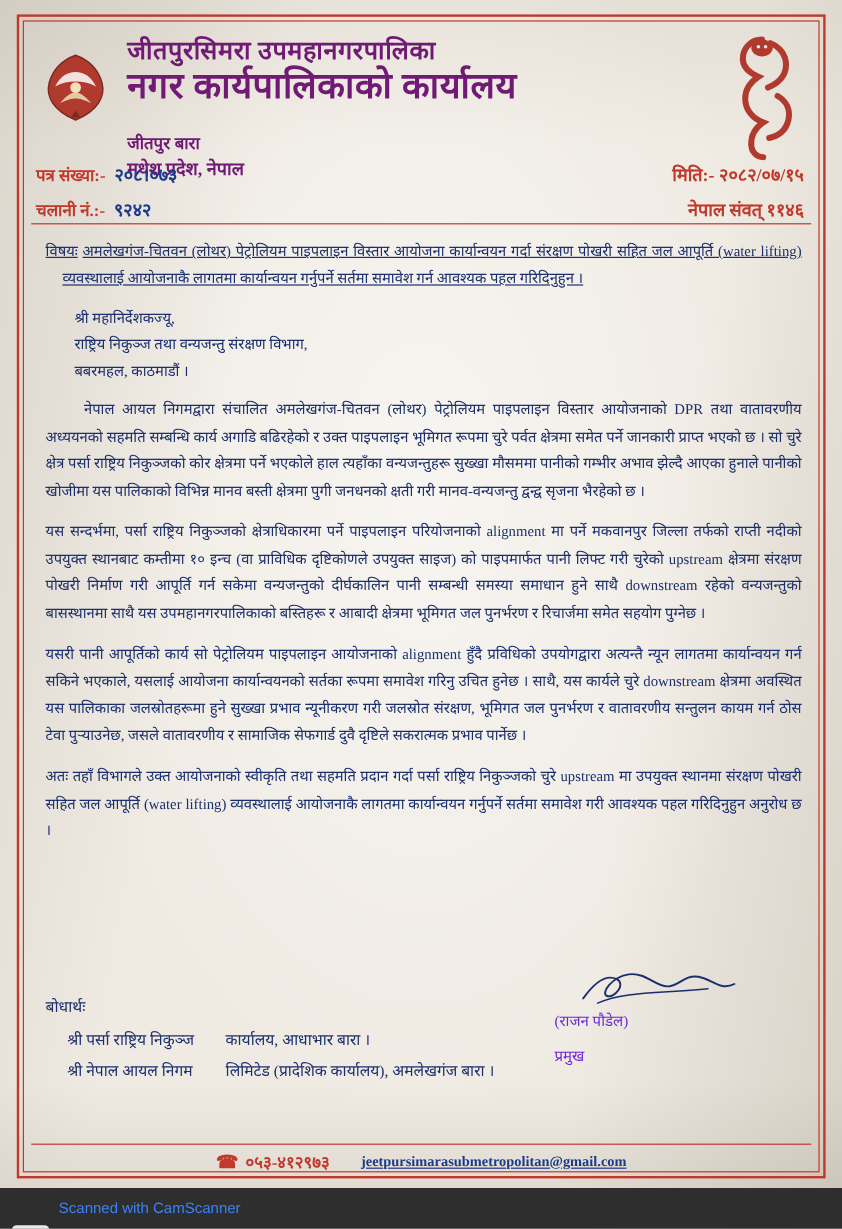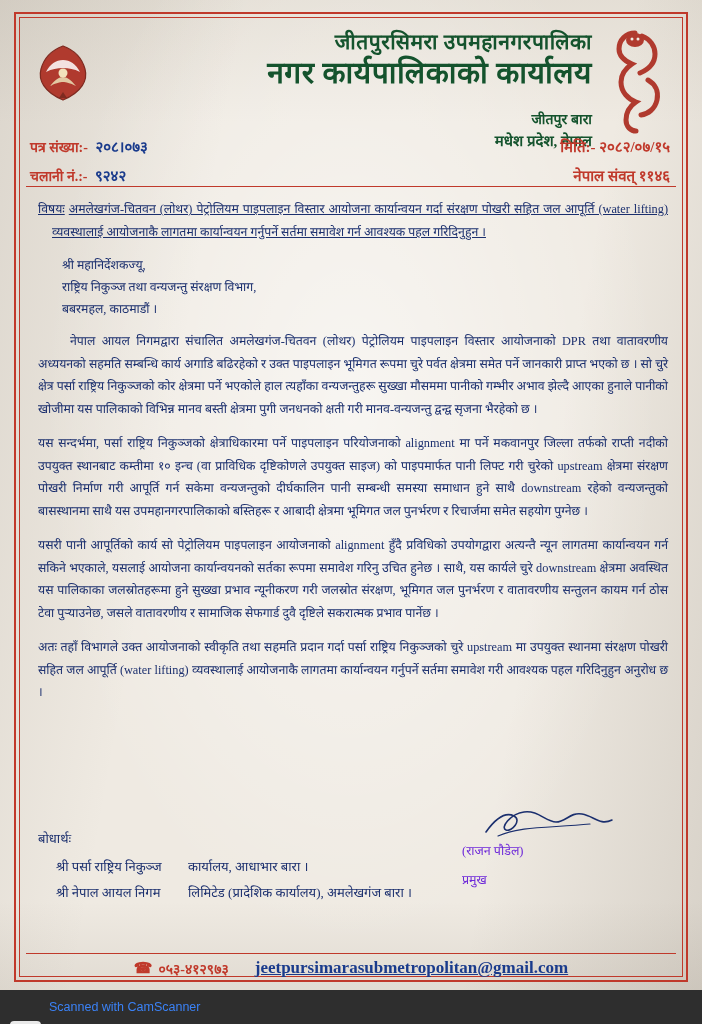--- a/index.html
+++ b/index.html
@@ -56,22 +56,22 @@
     width: 62px; height: 62px;
   }
   .emblem-right {
     position: absolute;
     right: 8px; top: 6px;
     width: 66px; height: 104px;
   }
   .header-text {
     position: absolute;
     left: 80px; right: 84px; top: 6px;
-    text-align: right;
-    color: #14532d;
+    text-align: left;
+    color: #701a75;
   }
   .muni-name {
     font-family: "Liberation Serif", serif;
     font-size: 21px;
     font-weight: bold;
     letter-spacing: 0.5px;
     line-height: 1.15;
   }
   .office-name {
     font-family: "Liberation Serif", serif;
@@ -213,21 +213,21 @@
     align-items: center;
     gap: 6px;
   }
   .phone-glyph {
     display: inline-block;
     font-size: 15px;
     color: #c0392b;
   }
   .email {
     color: #1a3b8c;
-    font-size: 17px;
+    font-size: 12px;
     text-decoration: underline;
   }
 
   
   .scanbar {
     position: absolute;
     left: 0; right: 0; bottom: 0;
     height: 34px;
     background: #2e2e2e;
     display: flex;

